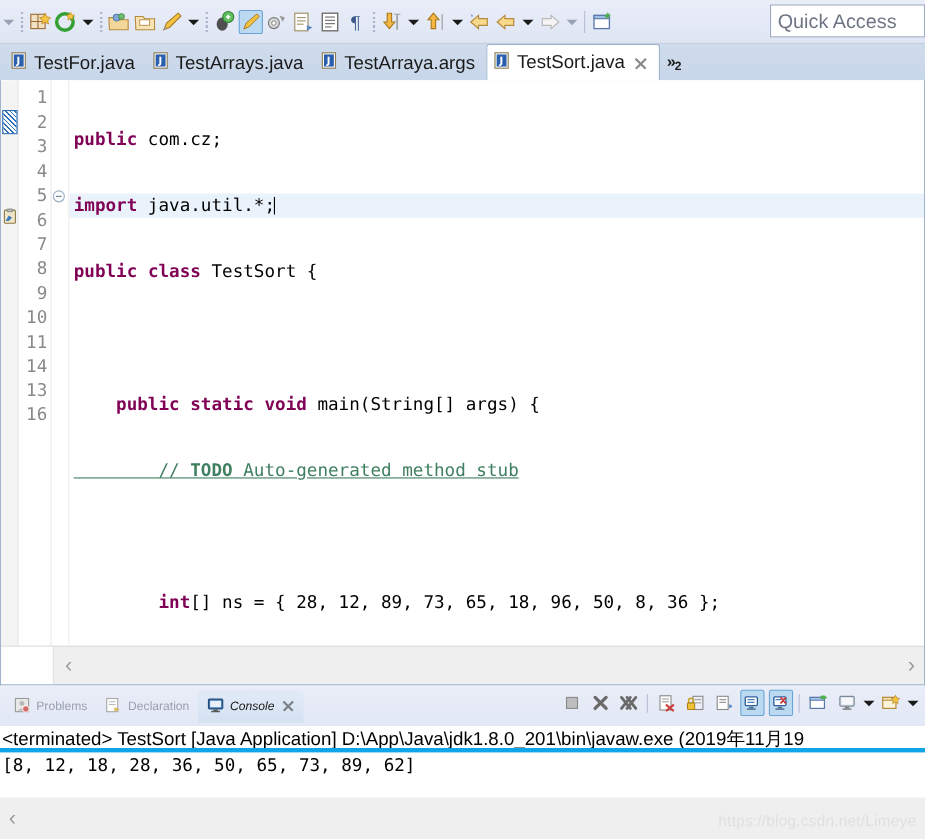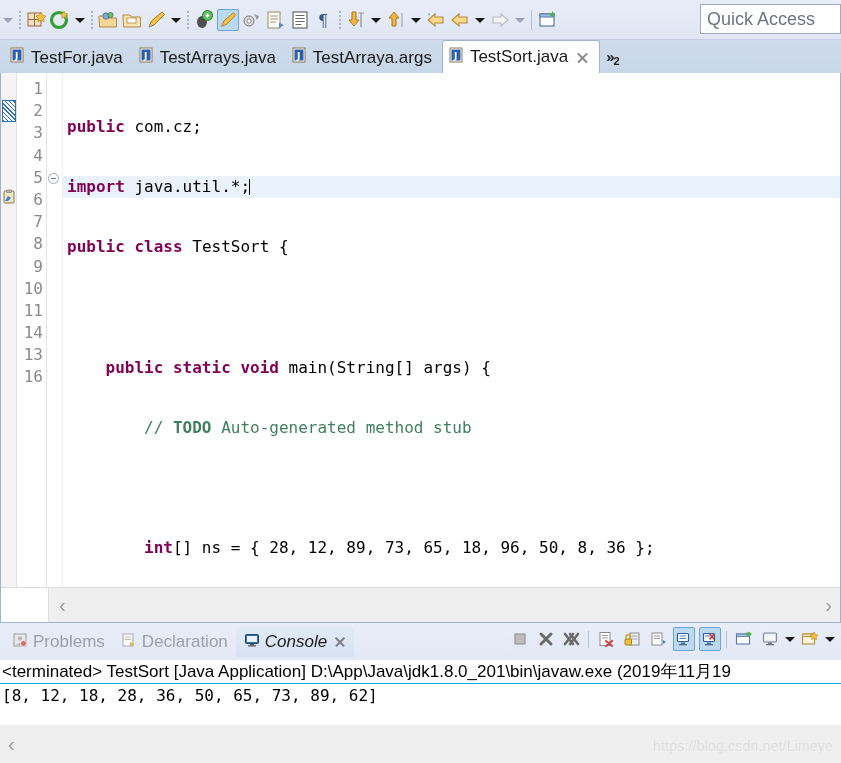--- a/index.html
+++ b/index.html
@@ -224,21 +224,21 @@
     position: relative;
     padding-top: 5px;
     font-family: "DejaVu Sans Mono", monospace;
     font-size: 16px;
     color: #000000;
     white-space: pre;
   }
   .cl { height: 22.2px; line-height: 22.2px; padding-left: 4px; position: relative; }
   .cl.cur { background: #eaf2fb; }
   .kw  { color: #7f0055; font-weight: bold; }
-  .cmt { color: #3f7f5f; }
+  .cmt { color: #3f7f5f; text-decoration: underline; }
   .cmt b { font-weight: bold; color: #3f7f5f; }
   .mth { font-style: italic; color: #000000; }
   .caret {
     display: inline-block;
     width: 1px;
     height: 16px;
     background: #000;
     vertical-align: -3px;
     margin-left: -1px;
   }
@@ -291,21 +291,21 @@
     background: linear-gradient(to bottom, #e9edf8 0%, #e2e8f5 100%);
     display: flex;
     align-items: center;
     padding-left: 4px;
   }
   .vtab {
     height: 30px;
     display: flex;
     align-items: center;
     padding: 0 8px;
-    font-size: 17px;
+    font-size: 11px;
     color: #9aa0ad;
     white-space: nowrap;
   }
   .vtab.active {
     color: #1a1a1a;
     background: linear-gradient(to bottom, #e2eaf7 0%, #d5e2f2 100%);
     border-radius: 4px 4px 0 0;
     font-style: italic;
   }
   .vtab .vicon { margin-right: 5px; flex: 0 0 auto; }
@@ -351,21 +351,21 @@
     background: #ffffff;
     overflow: hidden;
   }
   .console-head {
     font-size: 17px;
     color: #000;
     white-space: nowrap;
     padding-left: 2px;
     line-height: 24px;
     height: 24px;
-    border-bottom: 1px solid #0ea5e9;
+    border-bottom: 4px solid #0ea5e9;
     overflow: hidden;
   }
   .console-out {
     font-family: "DejaVu Sans Mono", monospace;
     font-size: 16px;
     color: #000;
     white-space: pre;
     padding-left: 2px;
     line-height: 24px;
   }

